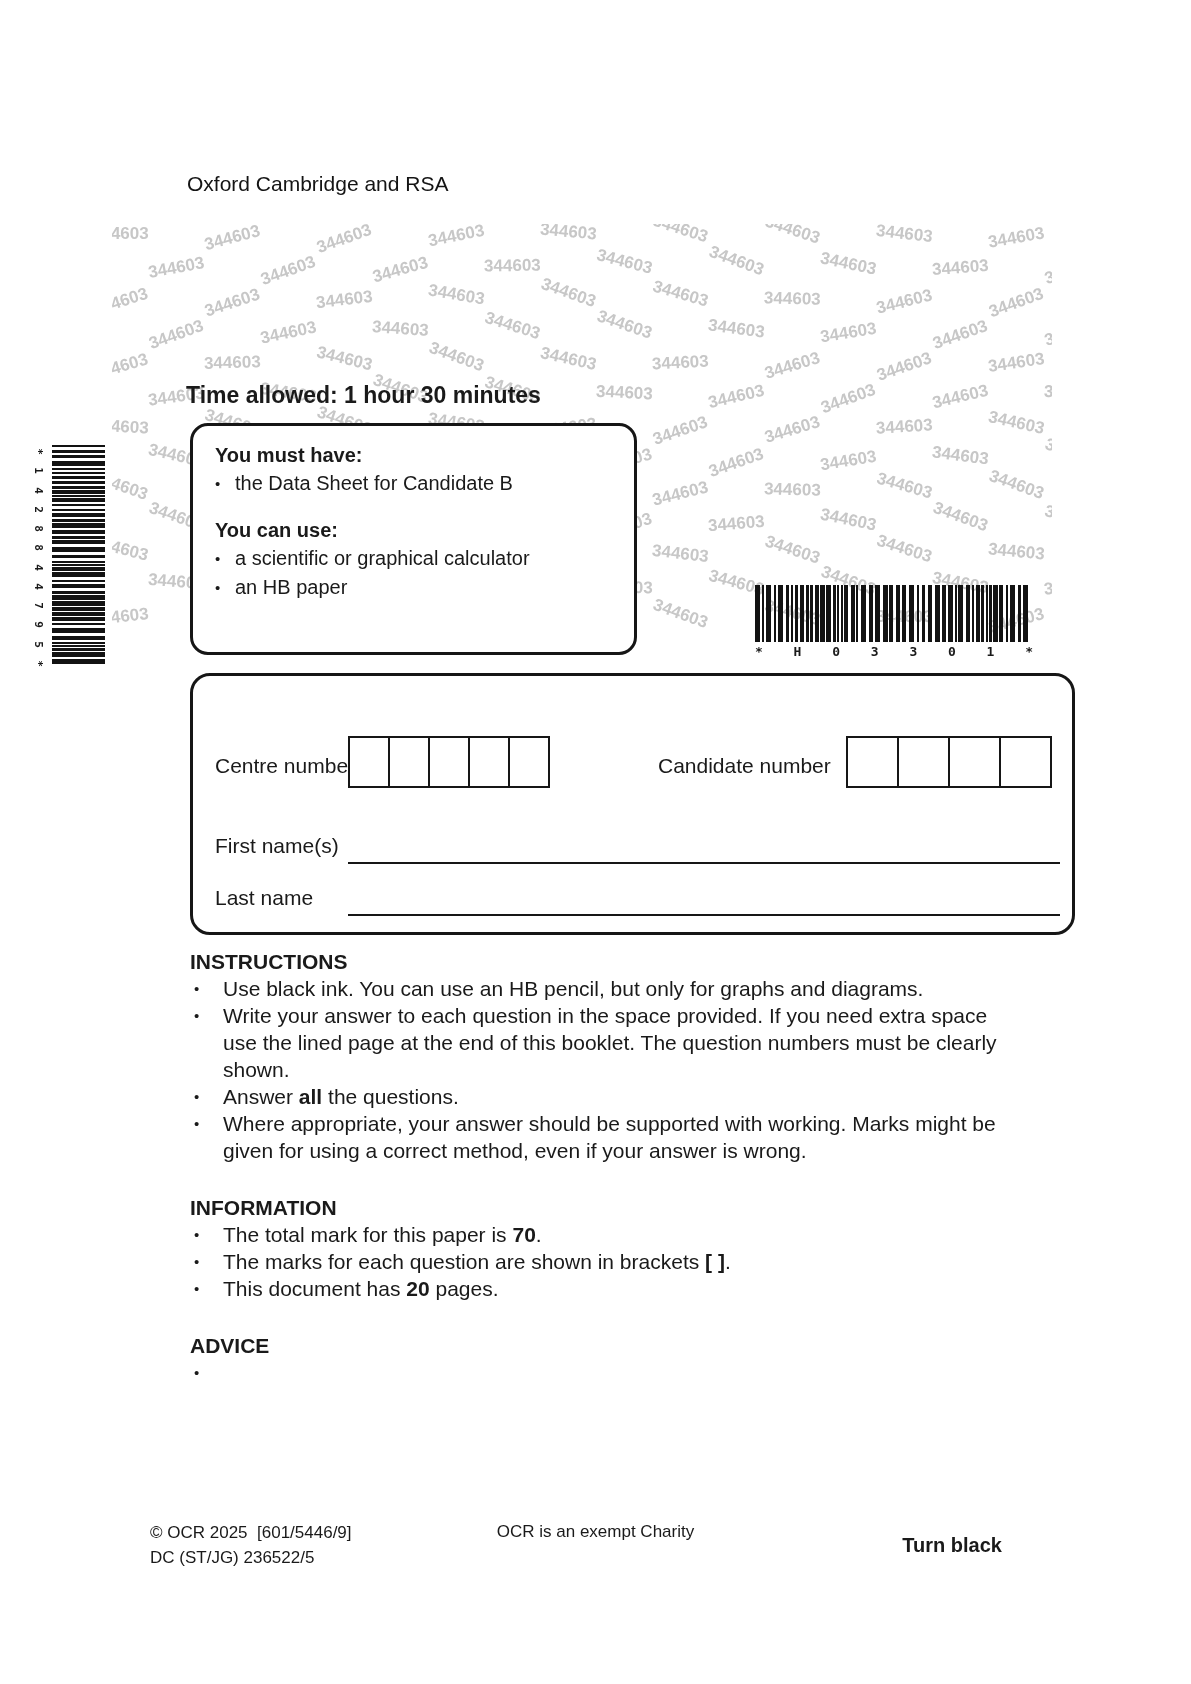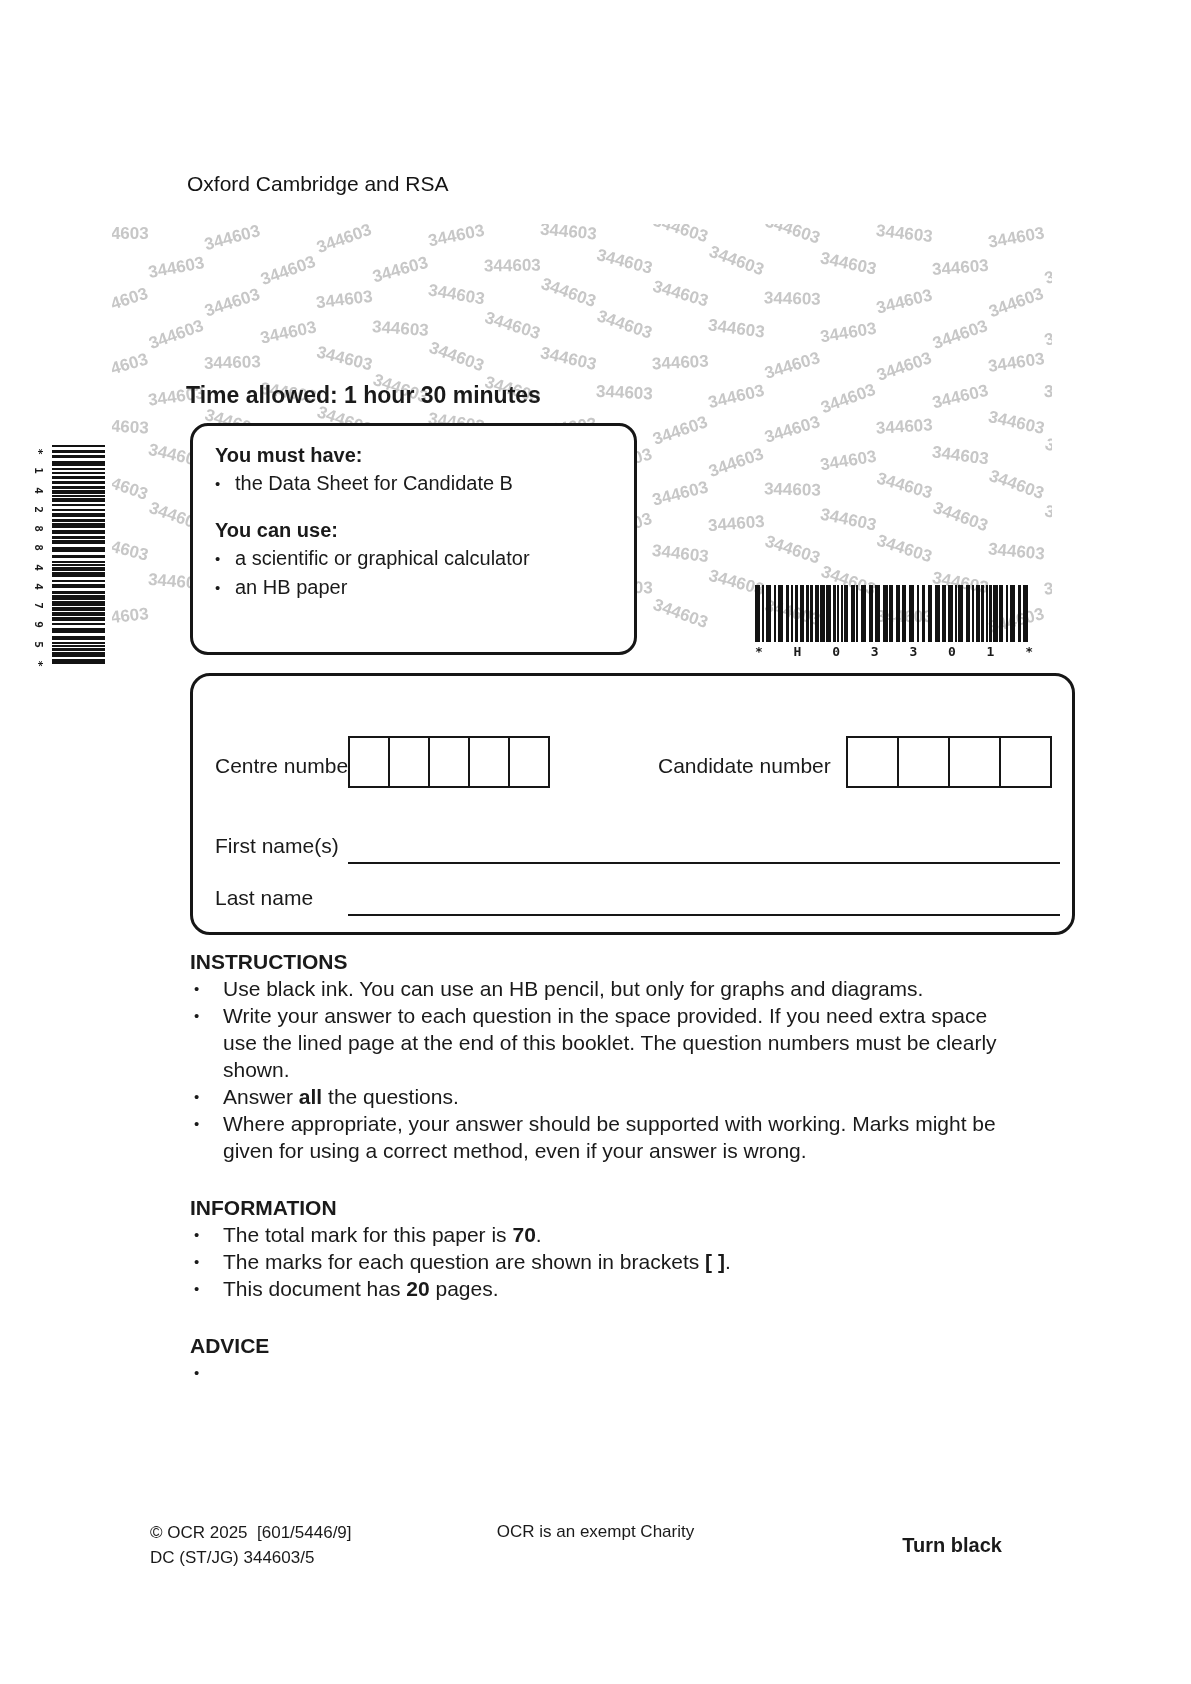--- a/index.html
+++ b/index.html
@@ -408,17 +408,17 @@
       <div class="bullet-item"><span class="dot">•</span><span>Where appropriate, your answer should be supported with working. Marks might be given for using a correct method, even if your answer is wrong.</span></div>
       <div class="sec-heading">INFORMATION</div>
       <div class="bullet-item"><span class="dot">•</span><span>The total mark for this paper is </span><span class="b">70</span><span>.</span></div>
       <div class="bullet-item"><span class="dot">•</span><span>The marks for each question are shown in brackets </span><span class="b">[  ]</span><span>.</span></div>
       <div class="bullet-item"><span class="dot">•</span><span>This document has </span><span class="b">20</span><span> pages.</span></div>
       <div class="sec-heading">ADVICE</div>
       <div class="bullet-item"><span class="dot">•</span></div>
     </div>
 
   <div class="footer-left"><span>© OCR 2025  [601/5446/9]</span>
-<span>DC (ST/JG) 344603/5</span></div>
+<span>DC (ST/JG) 236522/5</span></div>
   <div class="footer-center">OCR is an exempt Charity</div>
   <div class="turn-over">Turn black</div>
 
 </div>
 
 </body></html>

